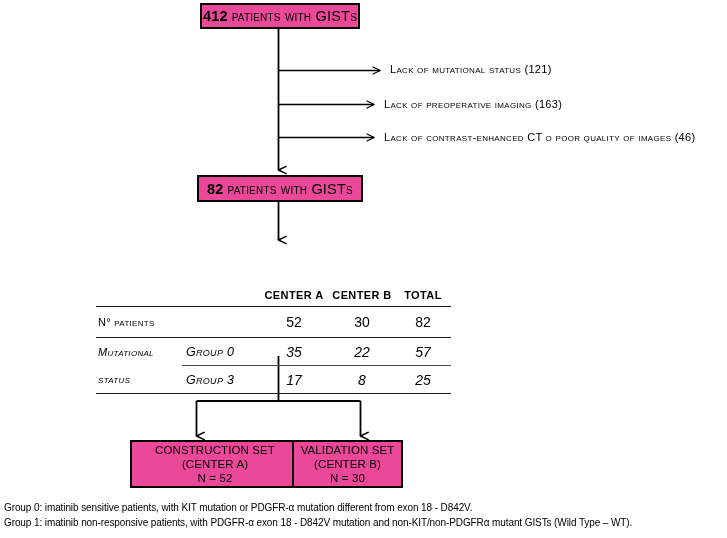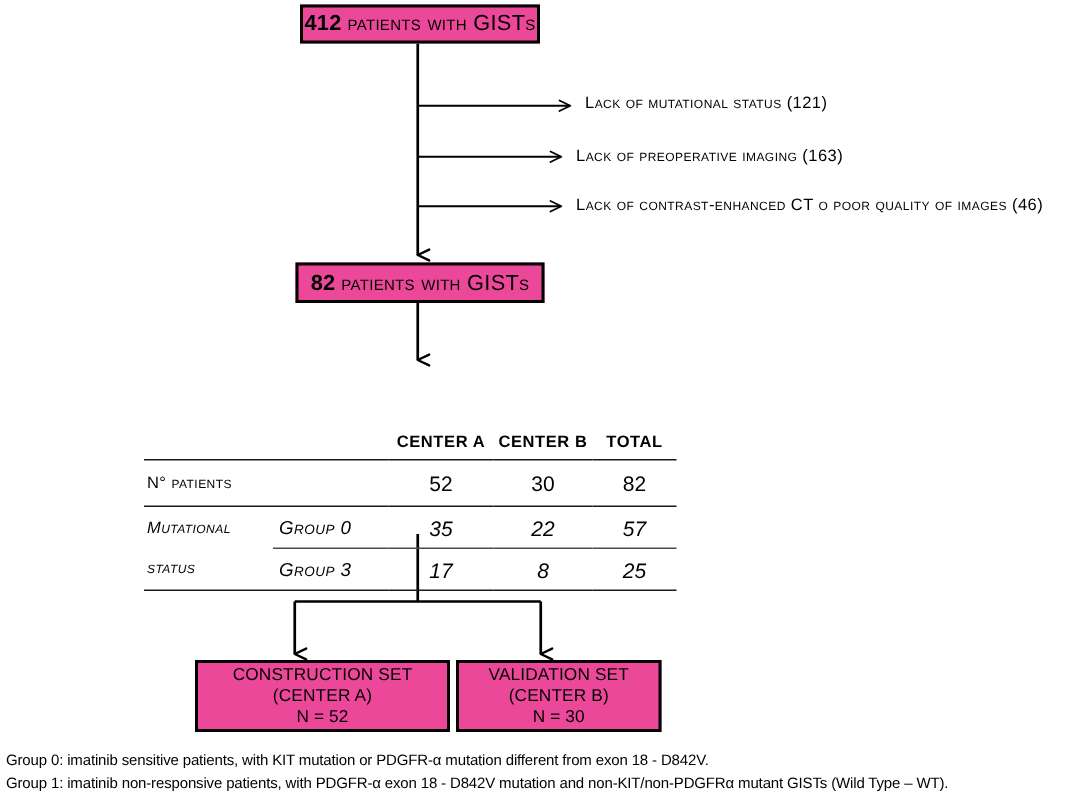--- a/index.html
+++ b/index.html
@@ -65,23 +65,23 @@
   }
 
   
   #box-construction {
     left: 130px;
     top: 440px;
     width: 170px;
     height: 48px;
   }
   #box-validation {
-    left: 304px;
+    left: 292px;
     top: 440px;
-    width: 137px;
+    width: 111px;
     height: 48px;
   }
   .result-line {
     font-size: 11.5px;
     line-height: 14px;
     letter-spacing: 0.1px;
     white-space: nowrap;
   }
 
   

